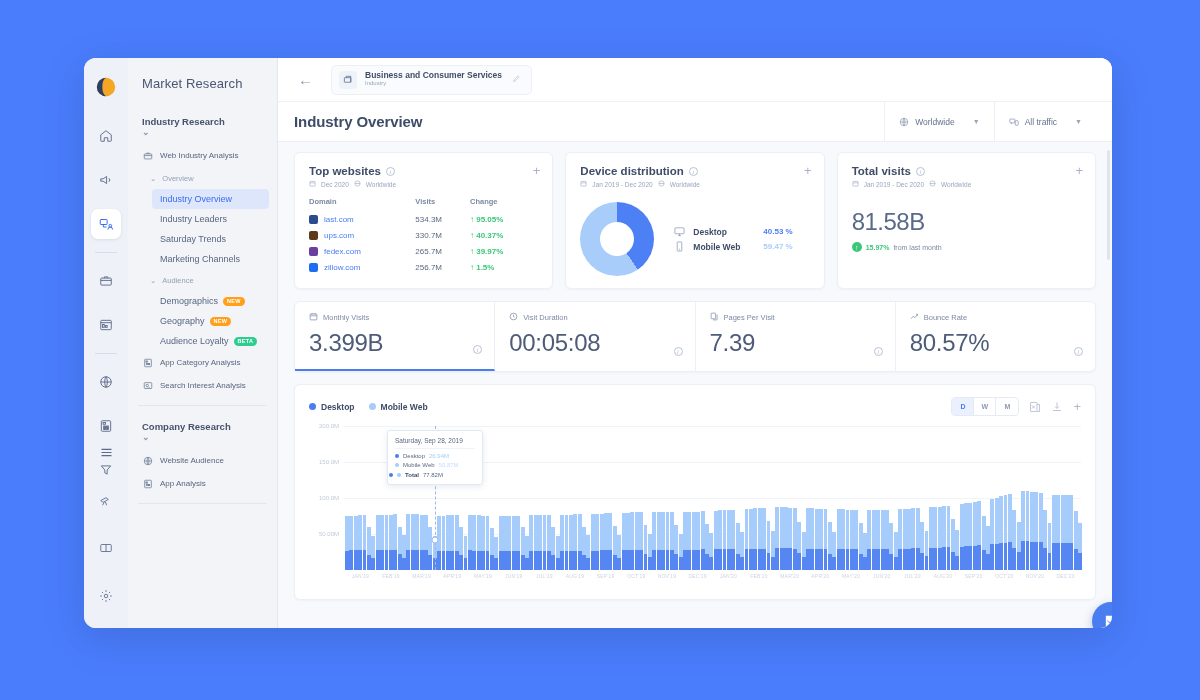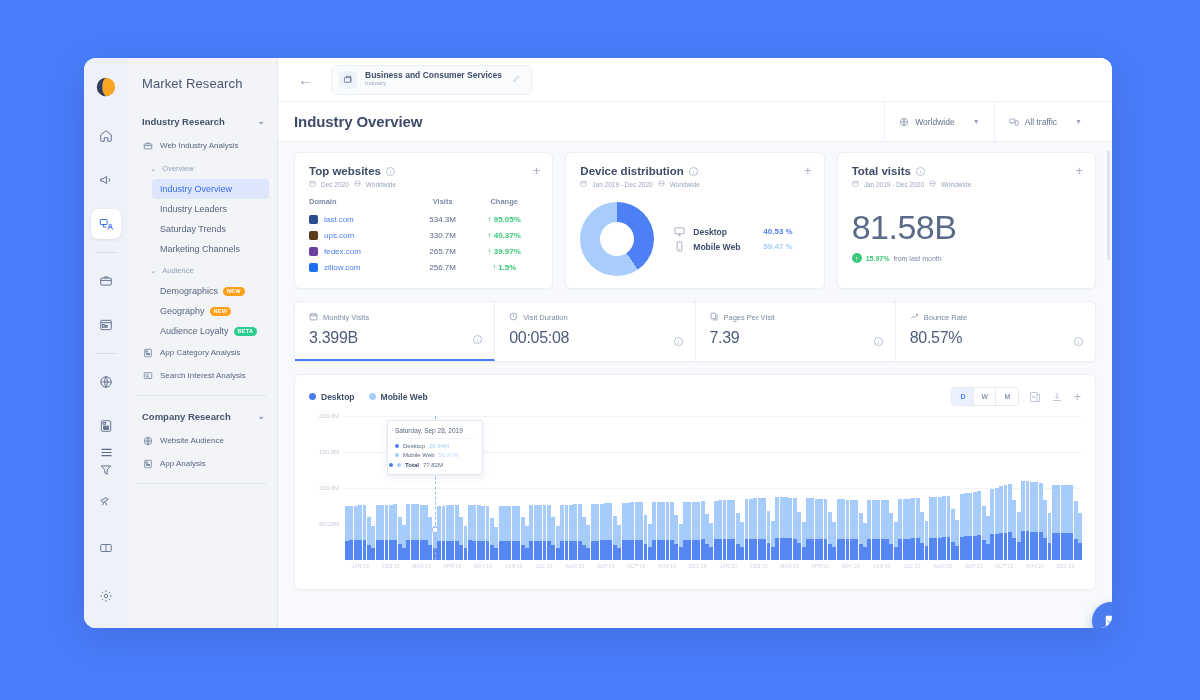--- a/index.html
+++ b/index.html
@@ -50,21 +50,21 @@
     position: relative;
     overflow: hidden;
   }
   .brand {
     font-size: 13px; color: #4a5771; font-weight: 400;
     padding: 4px 0 18px 14px; letter-spacing: .1px;
   }
   .nav-group {
     display: flex; justify-content: space-between;
     padding: 7px 12px 7px 14px;
-    font-size: 9.5px; font-weight: 700; color: #46536d;
+    font-size: 9.5px; font-weight: 700; color: #46536d; flex-direction: column;
   }
   .nav-group .chev { color: #8d99b3; font-size: 9px; }
   .nav-item {
     display: flex; align-items: center; gap: 7px;
     padding: 6px 8px 6px 14px;
     font-size: 8px; color: #59667f;
   }
   .nav-item .ni { width: 11px; height: 11px; display:flex;align-items:center;justify-content:center; color:#6c7a94; flex:0 0 11px;}
   .nav-sub-head {
     display: flex; align-items: center; gap: 6px;
@@ -136,58 +136,58 @@
     justify-content: center; font-style: italic; font-family: "Liberation Serif", serif;
   }
   .card-sub { display: flex; align-items: center; gap: 5px; margin-top: 3px; font-size: 6.5px; color: #9aa5bd; }
   .plus-btn { position: absolute; right: 12px; top: 11px; color: #aab3c7; font-size: 13px; line-height: 1; }
 
   table.tw { width: 100%; border-collapse: collapse; margin-top: 9px; }
   table.tw th {
     text-align: left; font-size: 7.5px; color: #7d89a3; font-weight: 700;
     padding-bottom: 5px;
   }
-  table.tw th.r, table.tw td.r { text-align: center; }
+  table.tw th.r, table.tw td.r { text-align: left; }
   table.tw td { font-size: 8px; color: #4a7df0; padding: 3.5px 0; }
   table.tw td.vis { color: #5a6880; }
   table.tw td.chg { color: #3bc77a; font-weight: 600; }
   .dom-cell { display: flex; align-items: center; gap: 6px; }
   .fav { width: 9px; height: 9px; border-radius: 2px; flex: 0 0 9px; }
 
   .donut-row { display: flex; align-items: center; gap: 20px; margin-top: 14px; }
   .donut {
     width: 74px; height: 74px; border-radius: 50%; flex: 0 0 74px;
     background: conic-gradient(#4d7ff5 0 40.53%, #a8cdfb 40.53% 100%);
     position: relative;
   }
   .donut::after {
     content: ""; position: absolute; inset: 20px; background: #fff; border-radius: 50%;
   }
   .leg-row { display: flex; align-items: center; gap: 8px; font-size: 8.5px; margin: 4px 0; }
   .leg-ico { width: 11px; color: #8d99b3; display: flex; }
   .leg-lbl { color: #3e4c67; font-weight: 700; width: 62px; }
   .leg-val { font-size: 8px; font-weight: 600; }
 
-  .bignum { font-size: 34px; color: #5a6a88; font-weight: 300; margin-top: 20px; letter-spacing: -.5px; }
+  .bignum { font-size: 24px; color: #5a6a88; font-weight: 300; margin-top: 20px; letter-spacing: -.5px; }
   .delta { display: flex; align-items: center; gap: 4px; margin-top: 6px; font-size: 7px; color: #7d89a3; }
   .delta .arr {
     width: 10px; height: 10px; border-radius: 50%; background: #3bc77a; color: #fff;
     display: flex; align-items: center; justify-content: center; font-size: 7px;
   }
   .delta b { color: #3bc77a; font-size: 7px; }
 
   .metrics {
     display: flex; background: #fff; border: 1px solid #eceff5; border-radius: 6px;
     margin-top: 12px; box-shadow: 0 1px 2px rgba(40,60,110,.04);
   }
   .metric { flex: 1; padding: 10px 14px 12px 14px; border-right: 1px solid #eceff5; position: relative; }
   .metric:last-child { border-right: none; }
   .metric.active { border-bottom: 2px solid #4a7df0; }
   .metric-h { display: flex; align-items: center; gap: 5px; font-size: 7.5px; color: #7d89a3; }
-  .metric-v { font-size: 16px; color: #4e5c79; font-weight: 400; margin-top: 6px; letter-spacing: -.3px; }
+  .metric-v { font-size: 24px; color: #4e5c79; font-weight: 400; margin-top: 6px; letter-spacing: -.3px; }
   .metric .info-i { position: absolute; right: 12px; bottom: 15px; }
 
   .chartcard {
     background: #fff; border: 1px solid #eceff5; border-radius: 6px; margin-top: 12px;
     padding: 12px 14px 0 14px; height: 216px; position: relative;
     box-shadow: 0 1px 2px rgba(40,60,110,.04);
   }
   .chart-top { display: flex; align-items: center; justify-content: space-between; }
   .chart-legend { display: flex; gap: 14px; }
   .cl { display: flex; align-items: center; gap: 5px; font-size: 8.5px; color: #3e4c67; font-weight: 700; }

